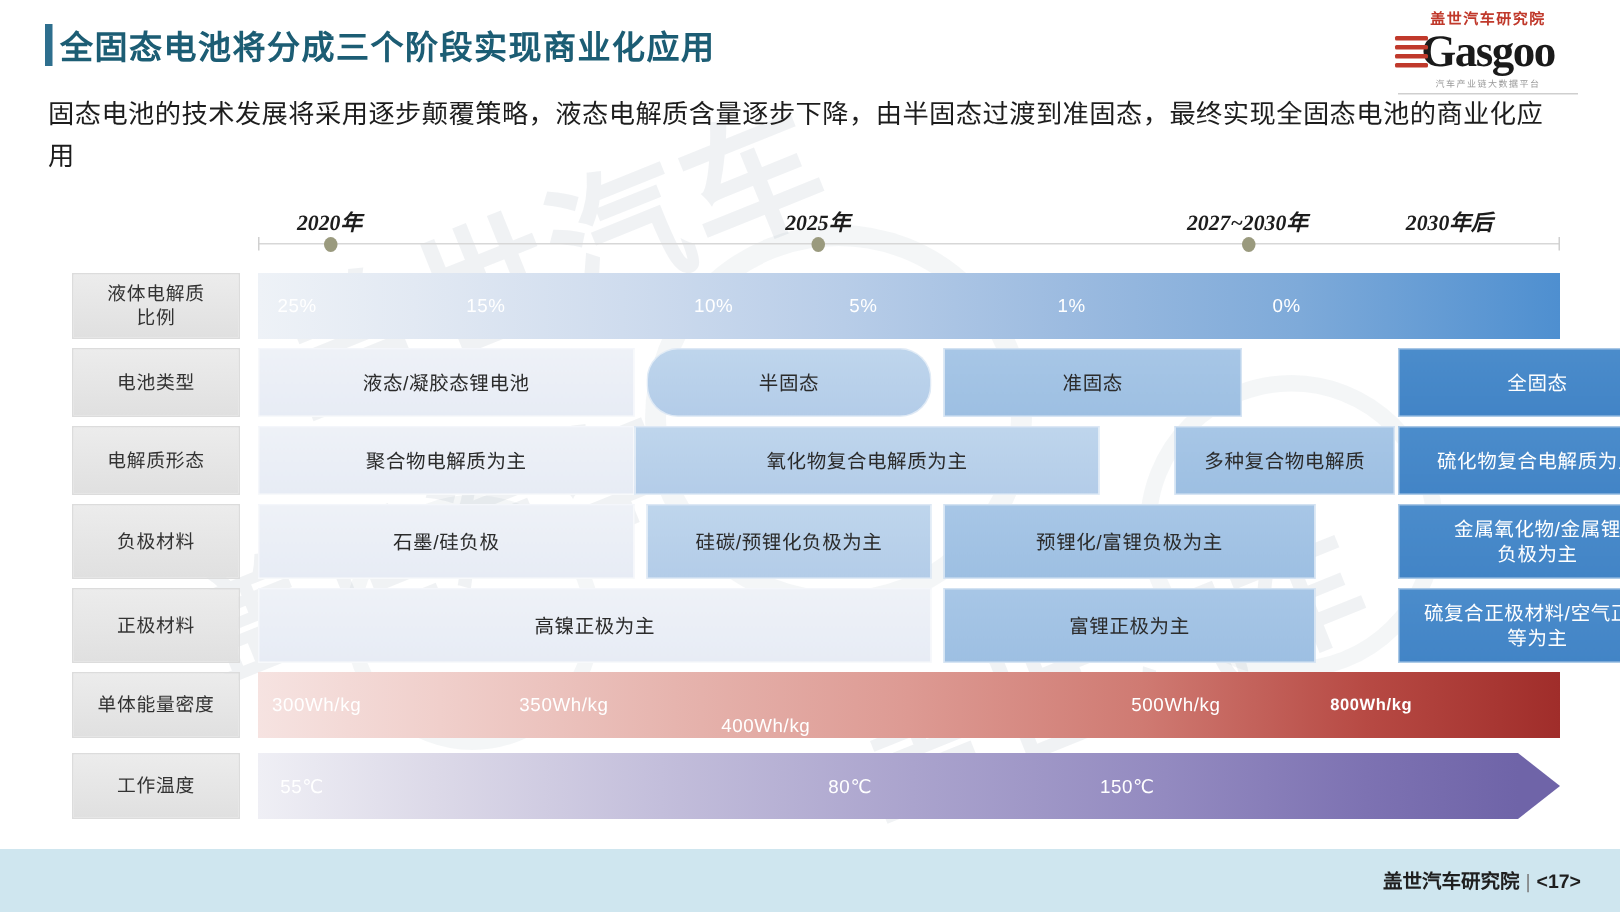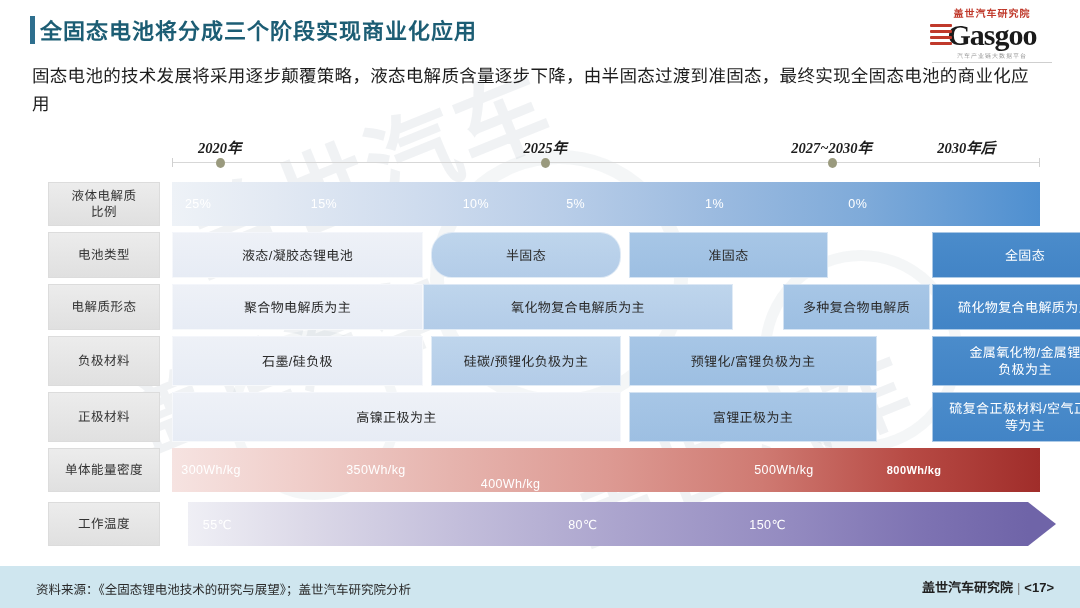--- a/index.html
+++ b/index.html
@@ -411,31 +411,30 @@
         <div class="cell dark" style="background: linear-gradient(rgb(75, 140, 203), rgb(66, 132, 198)); left: 932px; width: 186px; top: 222px; height: 50px;">
           <div>硫复合正极材料/空气正极<br>等为主</div>
         </div>
         <div class="band band-red" style="left: 172px; width: 868px; top: 278px; height: 44px;">
           <div class="band-label" style="left: 4.5%;">300Wh/kg</div>
           <div class="band-label" style="left: 23.5%;">350Wh/kg</div>
           <div class="band-label" style="left: 39%; margin-top: 14px;">400Wh/kg</div>
           <div class="band-label" style="left: 70.5%;">500Wh/kg</div>
           <div class="band-label strong" style="left: 85.5%;">800Wh/kg</div>
         </div>
-        <div class="band-purple-wrap" style="left: 172px; top: 332px; width: 868px; height: 44px; margin-left: 16px;">
+        <div class="band-purple-wrap" style="left: 172px; top: 332px; width: 868px; height: 44px;">
           <div class="band-purple" style="width: 840px; height: 44px;">
             <div class="band-label" style="left: 3.5%;">55℃</div>
             <div class="band-label" style="left: 47%;">80℃</div>
             <div class="band-label" style="left: 69%;">150℃</div>
           </div>
           <div class="arrow-head" style="left: 840px; top: 0px;"></div>
         </div>
       </div>
   </div>
 
   <div class="footer">
-    <div class="footer-src">资料来源：《全固态锂电池技术的研究与展望》；盖世汽车研究院分析</div>
     <div class="footer-right">
       <span>盖世汽车研究院</span><span class="footer-sep">|</span><span>&lt;17&gt;</span>
     </div>
   </div>
 
 </div>
 
 </body></html>

